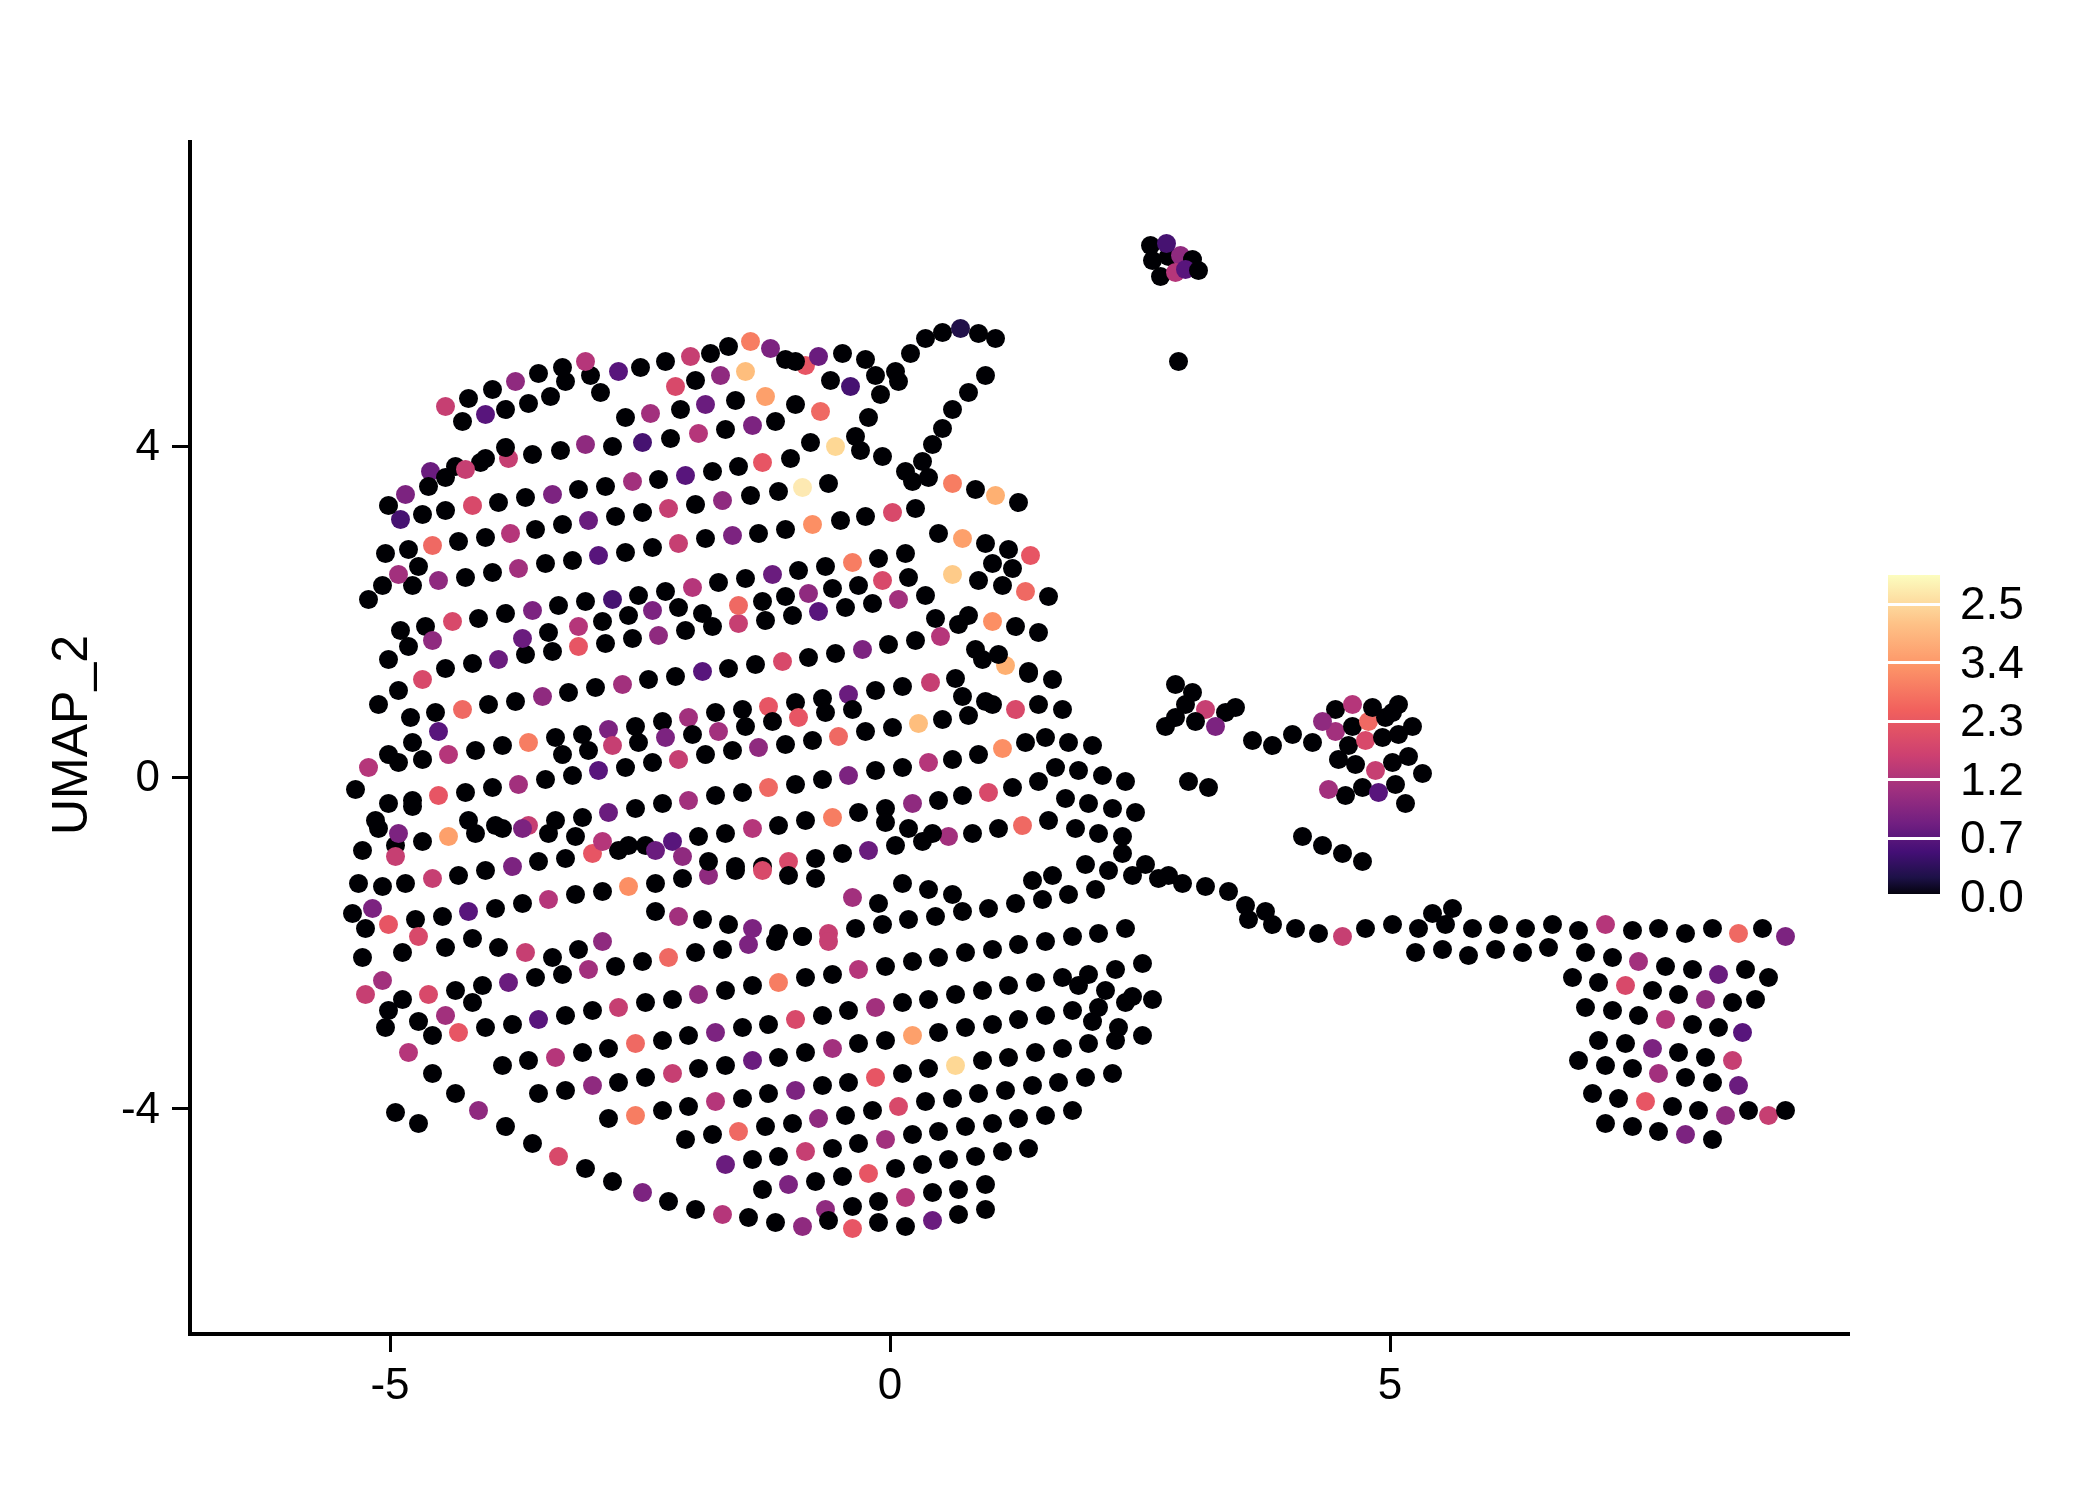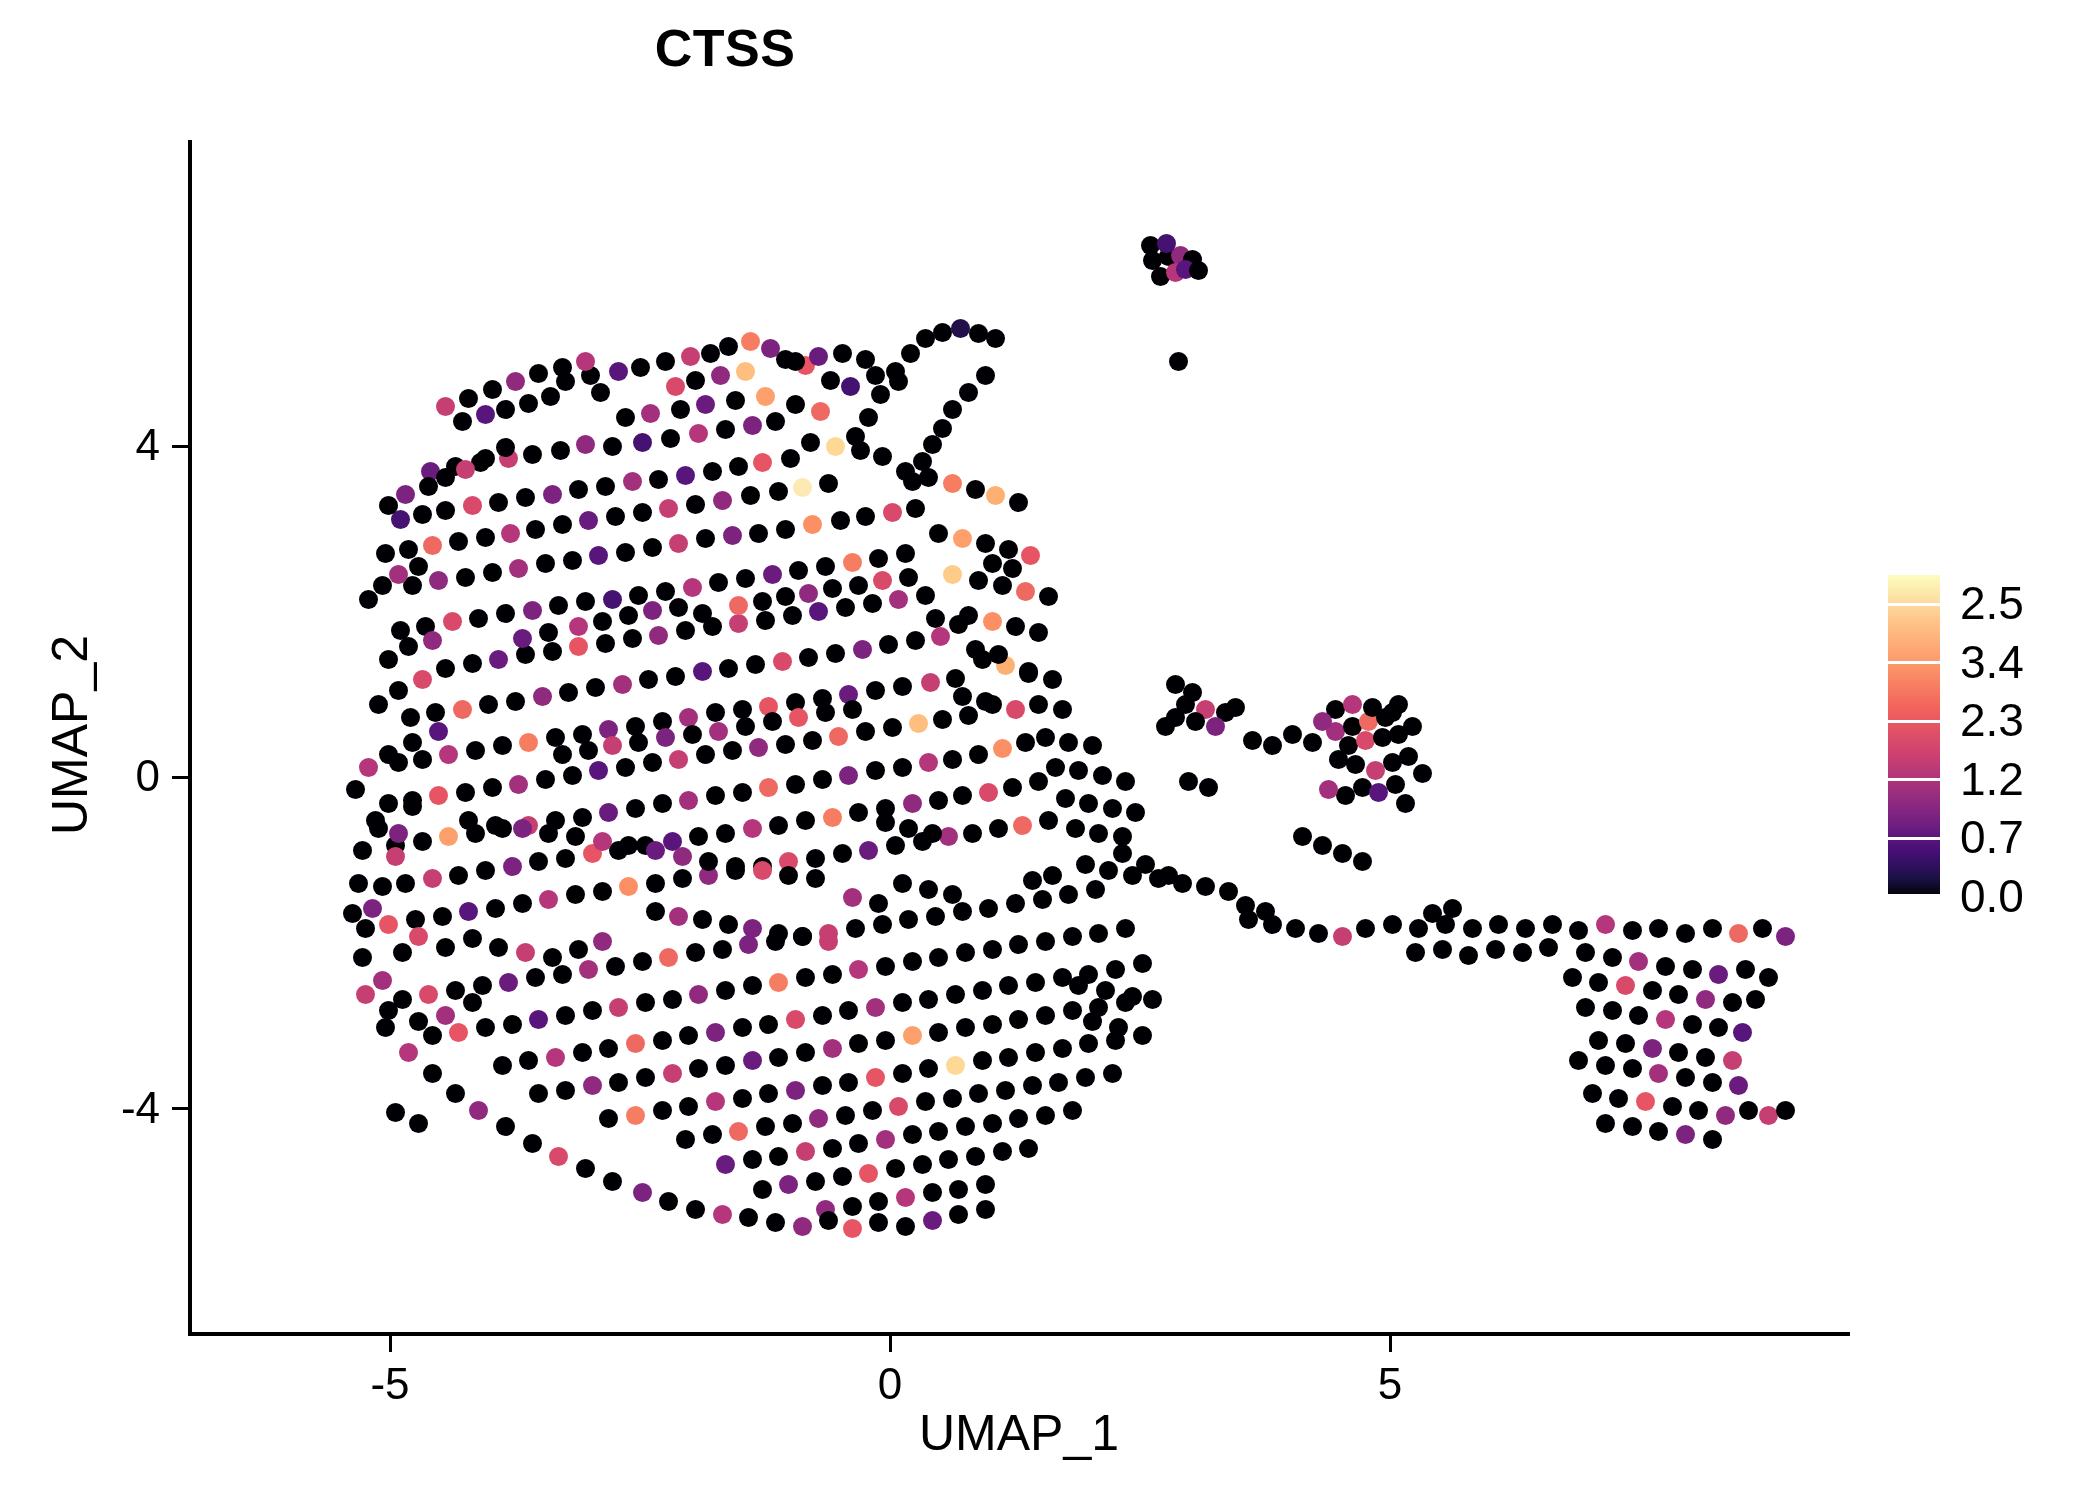--- a/index.html
+++ b/index.html
@@ -150,21 +150,20 @@
     font-size: 46px;
     line-height: 1;
     white-space: nowrap;
   }
 </style>
 </head>
 <body>
 
 <div id="root">
 
-  <div id="plot-title">CTSS</div>
 
   <div id="axis-y-line"></div>
   <div id="axis-x-line"></div>
 
   <div id="scatter-layer">
       <div class="pt" style="left: 1142.5px; top: 250.528px; background: rgb(0, 0, 4);"></div>
       <div class="pt" style="left: 1158.5px; top: 247.217px; background: rgb(0, 0, 4);"></div>
       <div class="pt" style="left: 1170.5px; top: 245.561px; background: rgb(143, 42, 127);"></div>
       <div class="pt" style="left: 1182.5px; top: 249.7px; background: rgb(0, 0, 4);"></div>
       <div class="pt" style="left: 1150.5px; top: 267.083px; background: rgb(0, 0, 4);"></div>
@@ -1002,21 +1001,20 @@
       <div class="tick-mark-y" style="top: 1107px;"></div>
       <div class="tick-label-y" style="left: 90px; width: 70px; right: auto; top: 1085.5px;">-4</div>
       <div class="tick-mark-x" style="left: 388.5px;"></div>
       <div class="tick-label-x" style="left: 330px; width: 120px; top: 1362px;">-5</div>
       <div class="tick-mark-x" style="left: 888.5px;"></div>
       <div class="tick-label-x" style="left: 830px; width: 120px; top: 1362px;">0</div>
       <div class="tick-mark-x" style="left: 1388.5px;"></div>
       <div class="tick-label-x" style="left: 1330px; width: 120px; top: 1362px;">5</div>
     </div>
 
-  <div id="axis-title-x">UMAP_1</div>
   <div id="axis-title-y">UMAP_2</div>
 
   <div id="legend">
     <div id="legend-bar"></div>
     <div id="legend-ticks">
         <div class="legend-tick" style="top: 27.7727px;"></div>
         <div class="legend-label" style="top: 5.27273px;">2.5</div>
         <div class="legend-tick" style="top: 86.3182px;"></div>
         <div class="legend-label" style="top: 63.8182px;">3.4</div>
         <div class="legend-tick" style="top: 144.864px;"></div>

